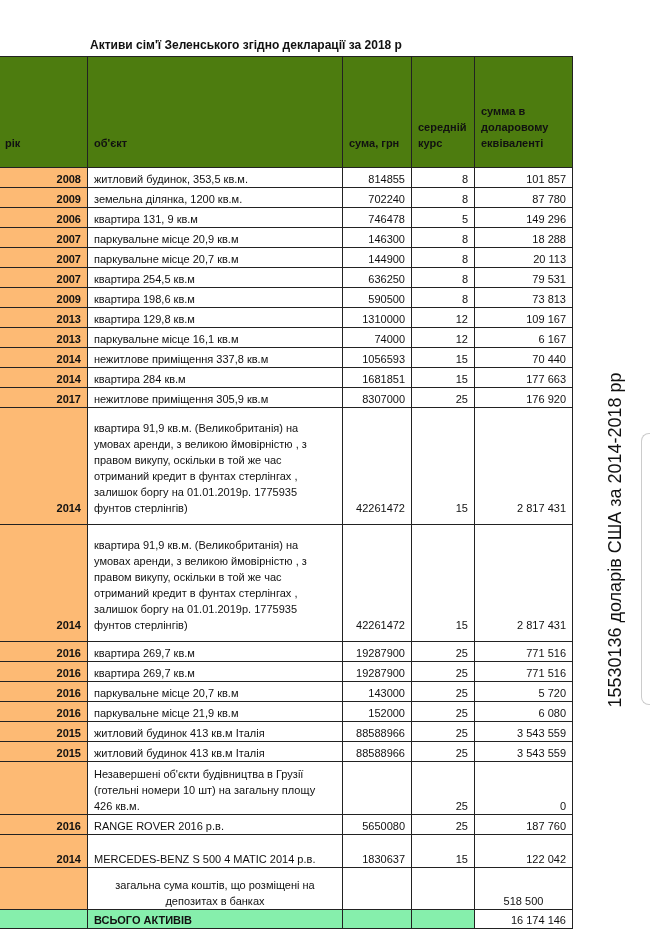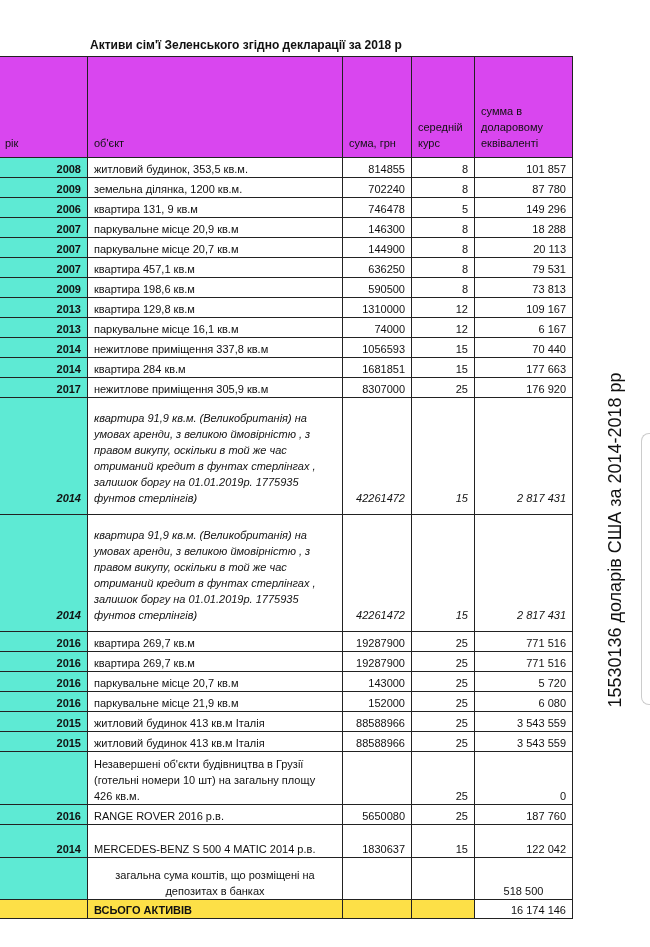--- a/index.html
+++ b/index.html
@@ -1,31 +1,31 @@
 <!DOCTYPE html>
 <html><head>
 <meta charset="utf-8">
 <style>
   html, body { margin: 0; padding: 0; background: #ffffff; }
   body { width: 650px; height: 947px; position: relative; overflow: hidden;
          font-family: "Liberation Sans", sans-serif; color: #111; }
   .title { position: absolute; left: 90px; top: 38px; font-size: 12px; font-weight: bold; white-space: nowrap; }
   table.assets { position: absolute; left: -2px; top: 56px; border-collapse: collapse; table-layout: fixed; width: 574px; }
   table.assets td, table.assets th { border: 1px solid #222; font-size: 11px; padding: 0 6px; line-height: 16px; vertical-align: bottom; overflow: hidden; }
-  table.assets th { background: #d946ef; font-weight: normal; text-align: left; height: 94px; padding-bottom: 6px; }
+  table.assets th { background: #4d7c0f; font-weight: bold; text-align: left; height: 94px; padding-bottom: 16px; }
   col.c-year { width: 89px; } col.c-obj { width: 255px; } col.c-sum { width: 69px; } col.c-rate { width: 63px; } col.c-usd { width: 98px; }
-  td.year { background: #5eead4; font-weight: bold; text-align: right; }
+  td.year { background: #fdba74; font-weight: bold; text-align: right; }
   td.obj { text-align: left; }
   td.num { text-align: right; }
   tr.r1 td { height: 19px; }
-  tr.big td { height: 108px; padding-bottom: 8px; font-style: italic; }
+  tr.big td { height: 108px; padding-bottom: 8px; }
   tr.geo td { height: 52px; }
   tr.merc td { height: 32px; }
   tr.dep td { height: 41px; text-align: center; }
-  tr.total td { height: 18px; background: #fde047; font-weight: bold; }
+  tr.total td { height: 18px; background: #86efac; font-weight: bold; }
   tr.total td.usd-total { background: #ffffff; font-weight: normal; text-align: right; }
   .vert { position: absolute; left: 615px; top: 540px; transform: translate(-50%, -50%) rotate(-90deg);
           font-size: 18px; white-space: nowrap; color: #111; }
   .handle { position: absolute; left: 641px; top: 433px; width: 14px; height: 270px; border: 1px solid #ccc; border-right: none; border-radius: 8px 0 0 8px; background: #fff; }
 </style>
 </head>
 <body>
 
 <div class="title">Активи сім'ї Зеленського згідно декларації за 2018  р</div>
 
@@ -77,21 +77,21 @@
       </tr>
       <tr class="r1">
         <td class="year">2007</td>
         <td class="obj">паркувальне місце 20,7 кв.м</td>
         <td class="num">144900</td>
         <td class="num">8</td>
         <td class="num">20 113</td>
       </tr>
       <tr class="r1">
         <td class="year">2007</td>
-        <td class="obj">квартира 457,1 кв.м</td>
+        <td class="obj">квартира 254,5 кв.м</td>
         <td class="num">636250</td>
         <td class="num">8</td>
         <td class="num">79 531</td>
       </tr>
       <tr class="r1">
         <td class="year">2009</td>
         <td class="obj">квартира 198,6 кв.м</td>
         <td class="num">590500</td>
         <td class="num">8</td>
         <td class="num">73 813</td>

